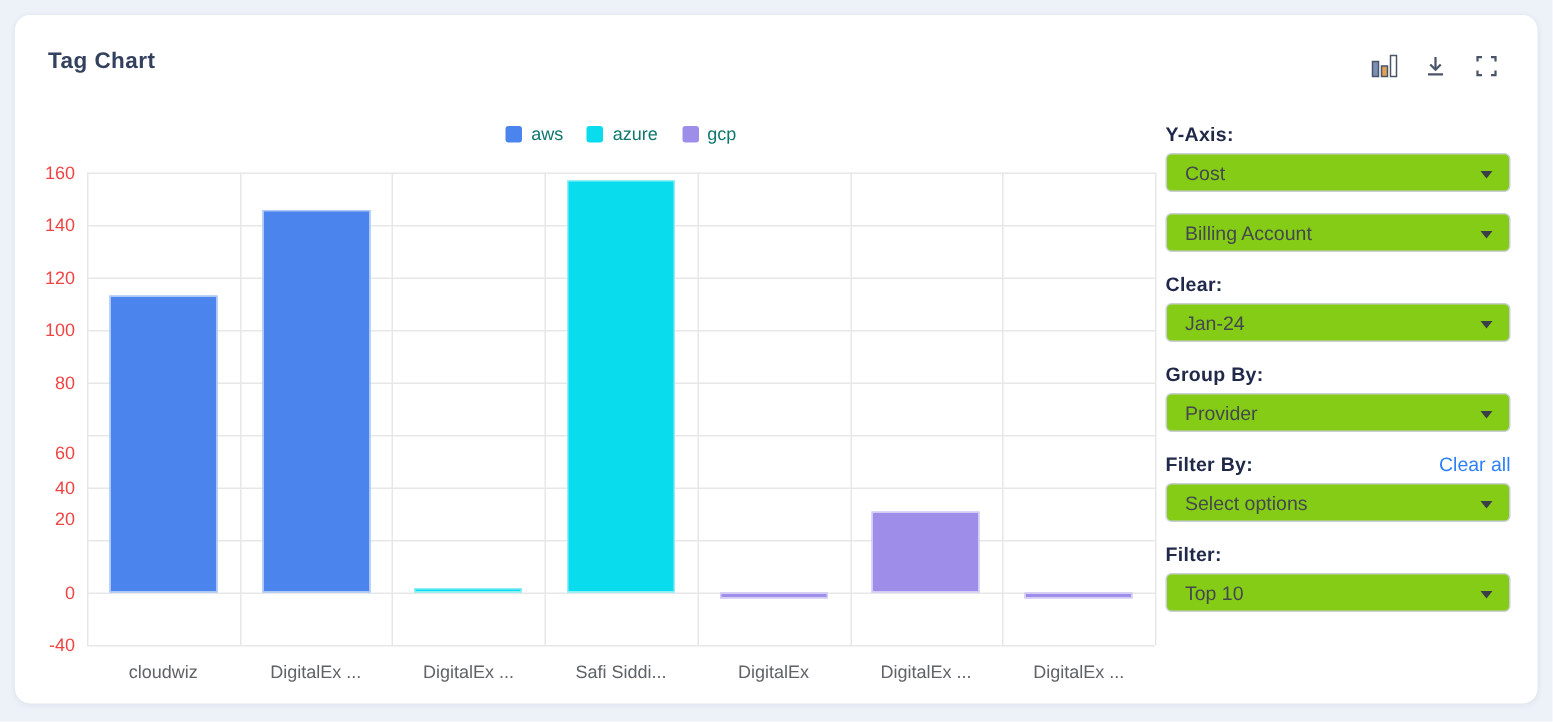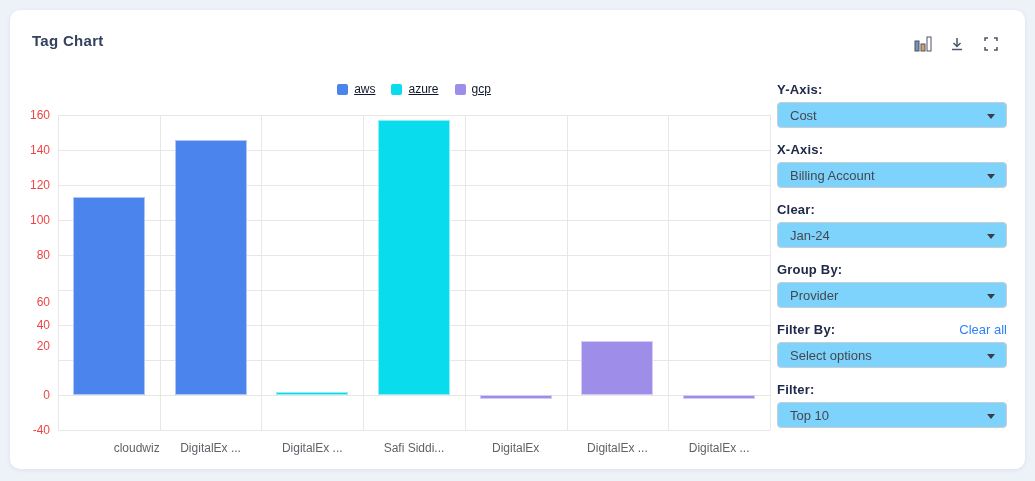--- a/index.html
+++ b/index.html
@@ -26,21 +26,21 @@
   .tool { width:20px; height:20px; display:flex; align-items:center; justify-content:center; cursor:pointer; }
 
   
   .chart { position:absolute; left:48px; top:60px; width:712px; height:390px; }
   .legend {
     position:absolute; left:0; top:12px; width:712px;
     display:flex; justify-content:center; gap:16px;
   }
   .legend-item { display:flex; align-items:center; gap:6px; }
   .legend-swatch { width:11px; height:11px; border-radius:2px; }
-  .legend-label { font-size:12px; color:#0f172a;text-decoration:underline; }
+  .legend-label { font-size:12px; color:#0f766e; }
 
   .plot { position:absolute; left:0; top:45px; width:712px; height:315px; }
   .hgrid { position:absolute; left:0; width:712px; height:1px; background:#e7e7e7; }
   .vgrid { position:absolute; top:0; width:1px; height:315px; background:#e7e7e7; }
   .bar { position:absolute; border:1px solid rgba(255,255,255,0.55); }
 
   .ytick {
     position:absolute; right:718px; width:40px; text-align:right;
     font-size:12px; color:#ef4444; line-height:14px;
   }
@@ -52,21 +52,21 @@
   
   .panel { position:absolute; left:767px; top:72px; width:230px; }
   .ctrl-group { margin-bottom:14px;text-align:right; }
   .ctrl-label-row {
     display:flex; justify-content:space-between; align-items:baseline;
     margin-bottom:5px;
   }
   .ctrl-label { font-size:13px; font-weight:bold; color:#20294a; letter-spacing:0.2px; }
   .clear-all { font-size:13px; color:#2f80f7; text-decoration:none; cursor:pointer; }
   .ctrl-select {
-    position:relative; height:26px; background:#7dd3fc;
+    position:relative; height:26px; background:#84cc16;
     border:1px solid #c9cdd4; border-radius:4px;
     display:flex; align-items:center; cursor:pointer;
   }
   .ctrl-value { font-size:13px; color:#45484f; padding-left:12px; }
   .caret {
     position:absolute; right:11px; top:11px;
     width:0; height:0;
     border-left:4px solid transparent; border-right:4px solid transparent;
     border-top:5px solid #3a3f47;
   }
@@ -150,21 +150,21 @@
   <div class="ytick" style="top: 38px; right: auto; position: absolute; width: 40px; left: -48px;">160</div>
       <div class="ytick" style="top: 73px; right: auto; position: absolute; width: 40px; left: -48px;">140</div>
       <div class="ytick" style="top: 108px; right: auto; position: absolute; width: 40px; left: -48px;">120</div>
       <div class="ytick" style="top: 143px; right: auto; position: absolute; width: 40px; left: -48px;">100</div>
       <div class="ytick" style="top: 178px; right: auto; position: absolute; width: 40px; left: -48px;">80</div>
       <div class="ytick" style="top: 225px; right: auto; position: absolute; width: 40px; left: -48px;">60</div>
       <div class="ytick" style="top: 248px; right: auto; position: absolute; width: 40px; left: -48px;">40</div>
       <div class="ytick" style="top: 269px; right: auto; position: absolute; width: 40px; left: -48px;">20</div>
       <div class="ytick" style="top: 318px; right: auto; position: absolute; width: 40px; left: -48px;">0</div>
       <div class="ytick" style="top: 353px; right: auto; position: absolute; width: 40px; left: -48px;">-40</div>
-      <div class="xlabel" style="left: 0px; width: 101.714px; text-align: right;">cloudwiz</div>
+      <div class="xlabel" style="left: 0px; width: 101.714px;">cloudwiz</div>
       <div class="xlabel" style="left: 101.714px; width: 101.714px;">DigitalEx ...</div>
       <div class="xlabel" style="left: 203.429px; width: 101.714px;">DigitalEx ...</div>
       <div class="xlabel" style="left: 305.143px; width: 101.714px;">Safi Siddi...</div>
       <div class="xlabel" style="left: 406.857px; width: 101.714px;">DigitalEx</div>
       <div class="xlabel" style="left: 508.571px; width: 101.714px;">DigitalEx ...</div>
       <div class="xlabel" style="left: 610.286px; width: 101.714px;">DigitalEx ...</div>
     </div>
 
   <div class="panel">
 
@@ -172,23 +172,20 @@
       <div class="ctrl-label-row">
         <span class="ctrl-label">Y-Axis:</span>
       </div>
       <div class="ctrl-select">
         <span class="ctrl-value">Cost</span>
         <span class="caret"></span>
       </div>
     </div>
 
     <div class="ctrl-group">
-      <div class="ctrl-label-row">
-        <span class="ctrl-label">X-Axis:</span>
-      </div>
       <div class="ctrl-select">
         <span class="ctrl-value">Billing Account</span>
         <span class="caret"></span>
       </div>
     </div>
 
     <div class="ctrl-group">
       <div class="ctrl-label-row">
         <span class="ctrl-label">Clear:</span>
       </div>

